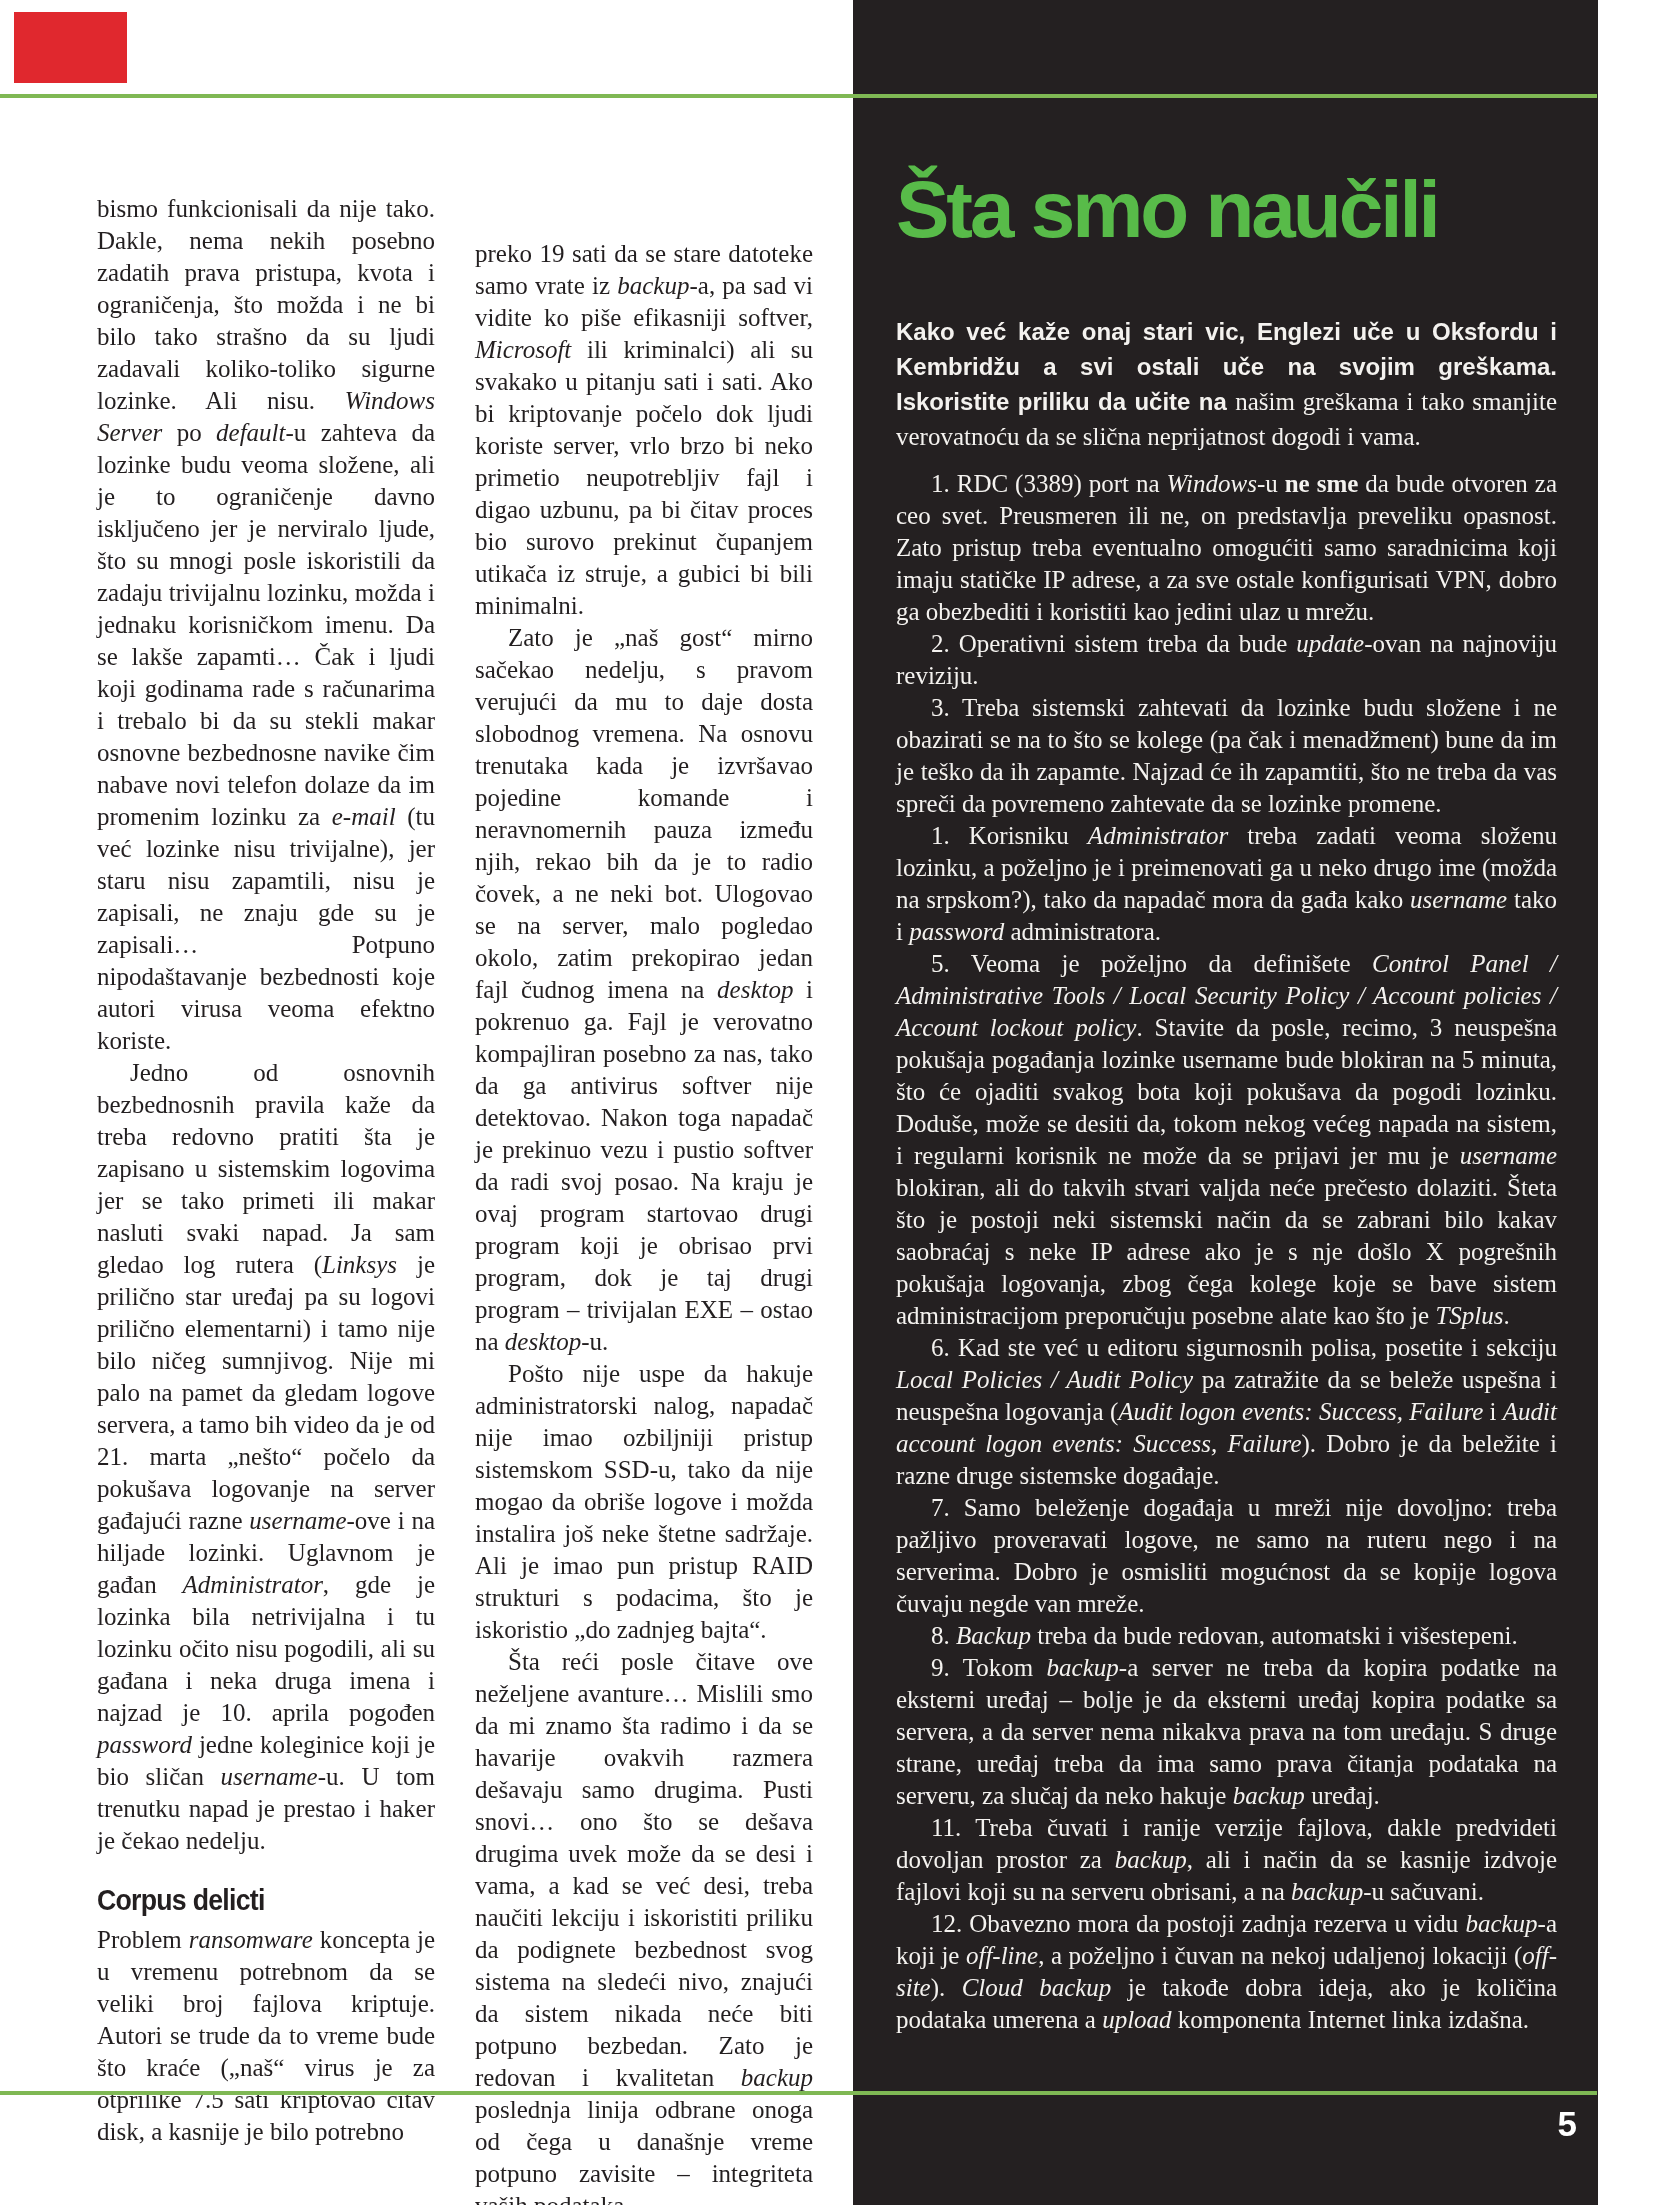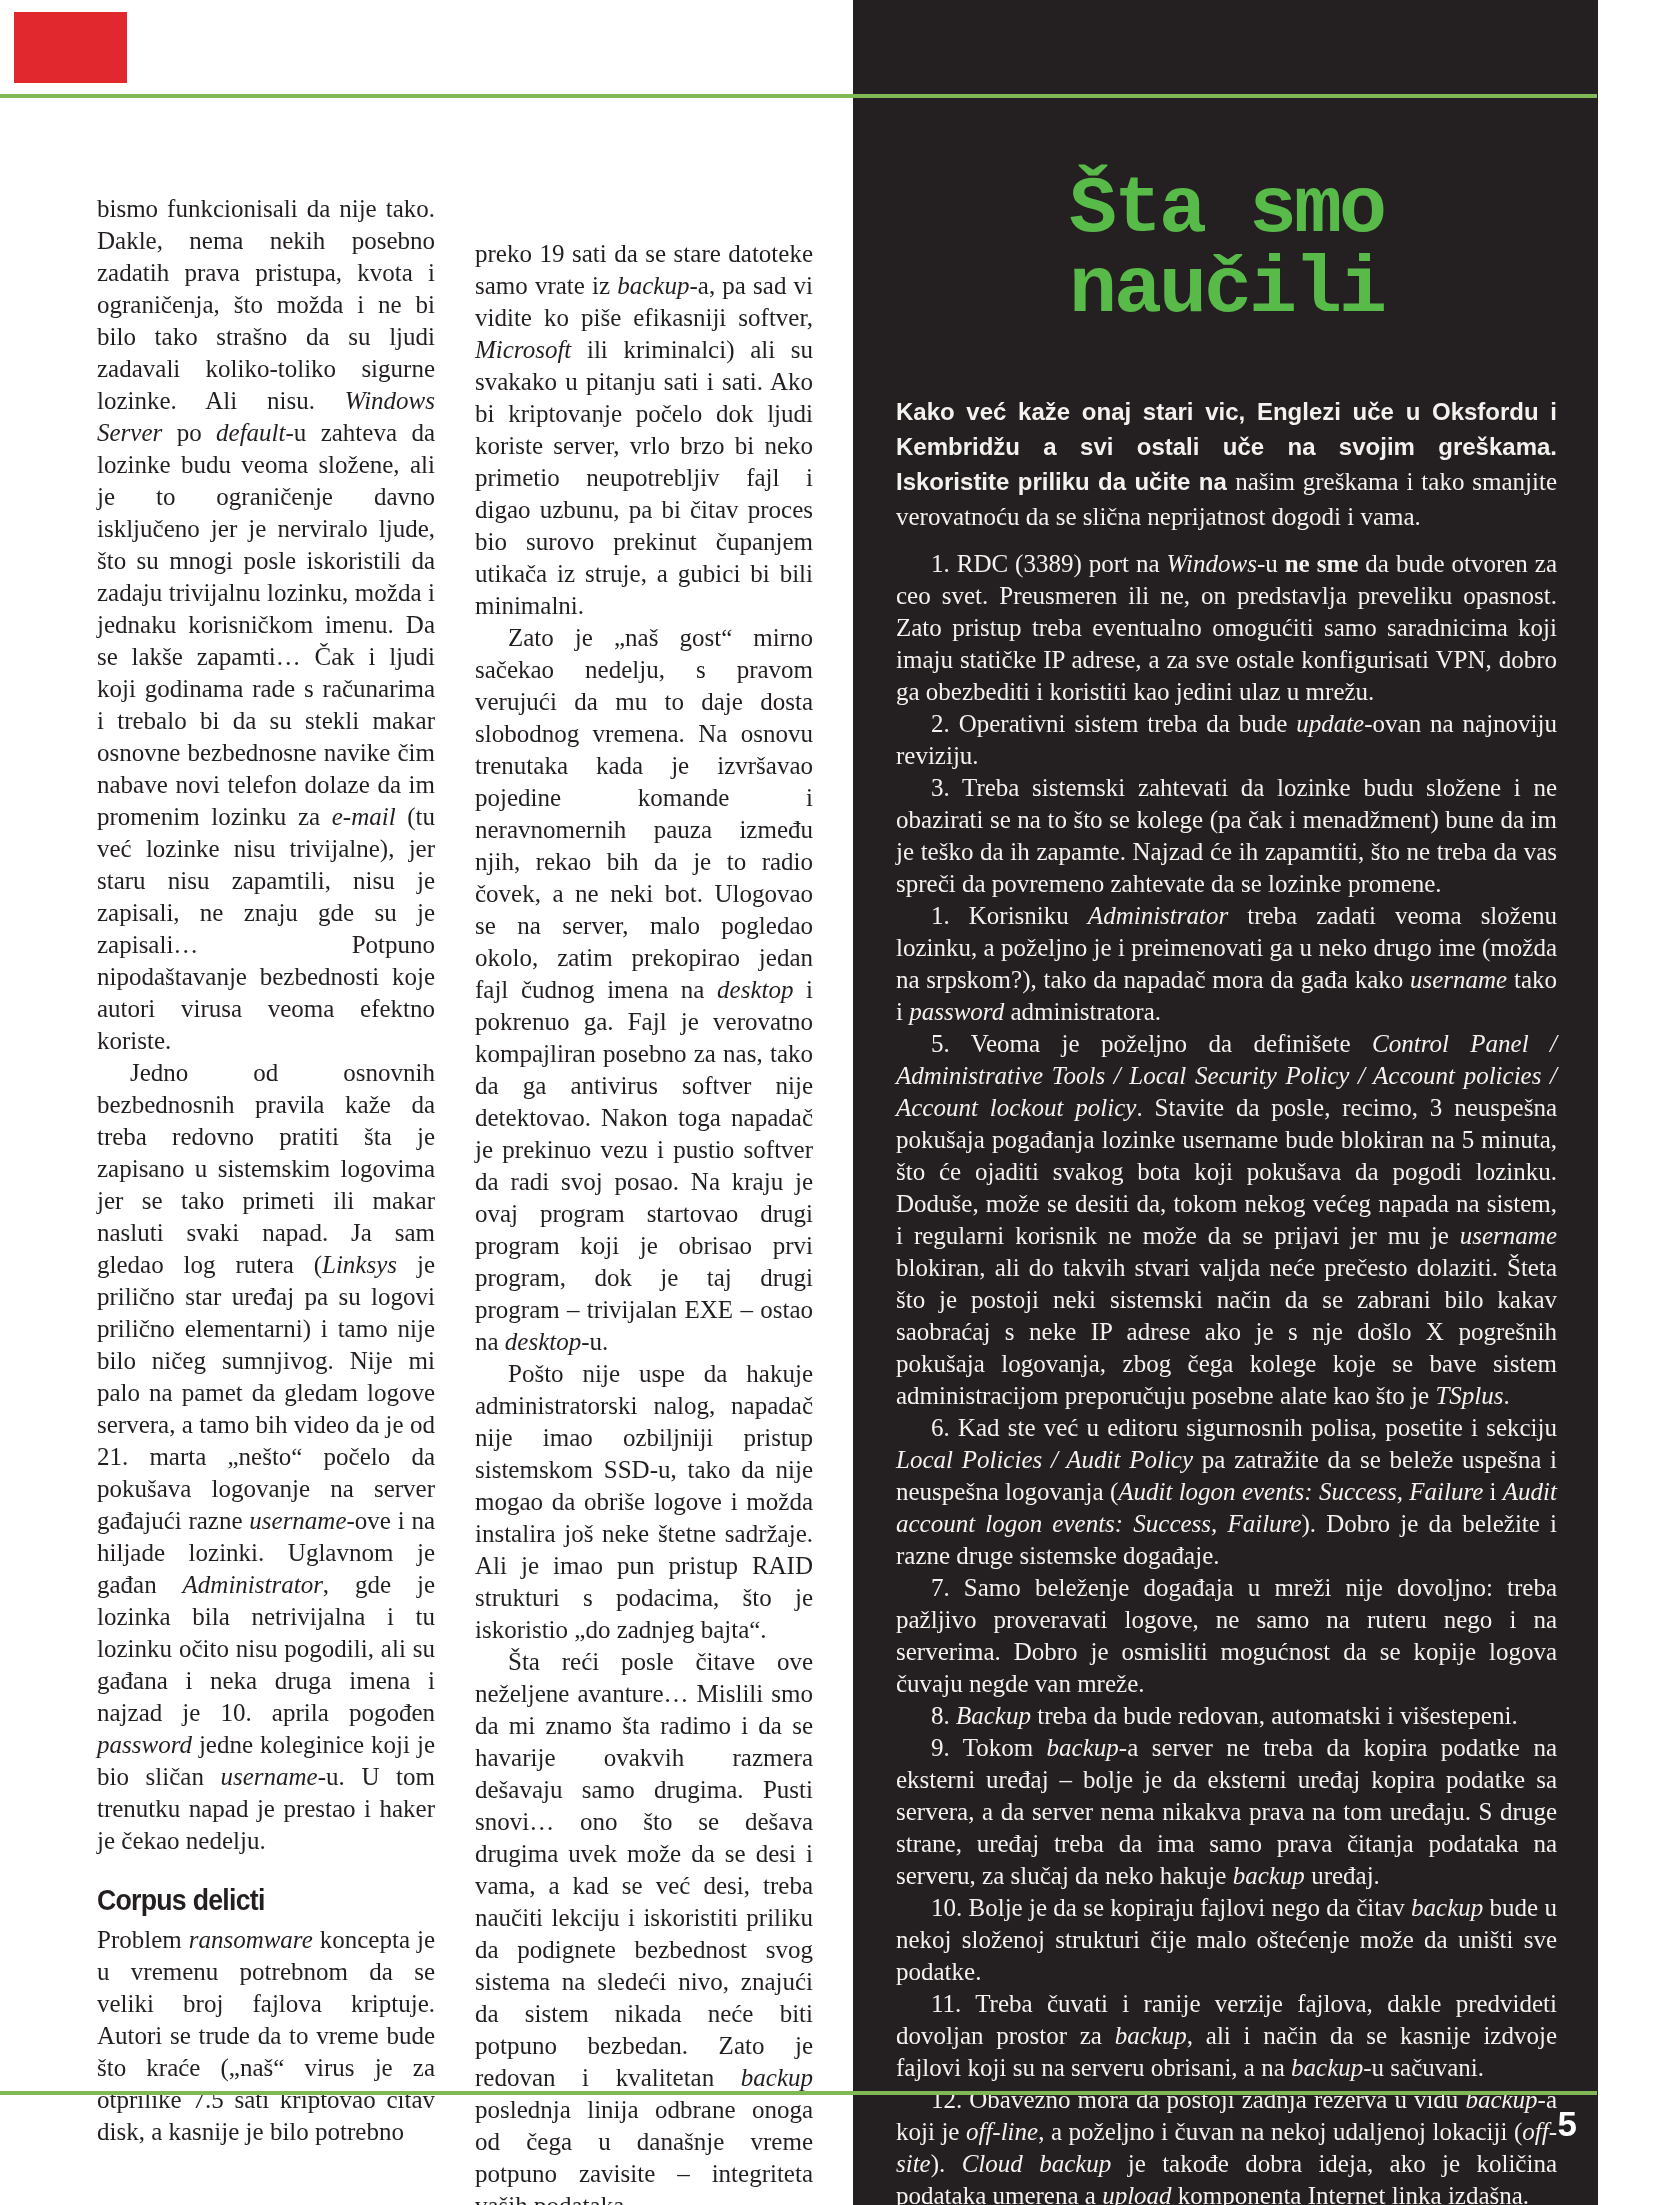--- a/index.html
+++ b/index.html
@@ -13,23 +13,23 @@
   .col{position:absolute;top:193px;width:338px;font-size:25px;line-height:32px;text-align:justify;}
   .col1{left:97px;}
   .col2{left:475px;margin-top:45px;}
   .col p{margin:0;}
   .col p.ind{text-indent:33px;}
   h2.subhead{font-family:"Liberation Sans","DejaVu Sans",sans-serif;font-weight:bold;
              font-size:29px;line-height:35px;margin:26px 0 6px 0;letter-spacing:-0.8px;
              transform:scaleX(0.92);transform-origin:left center;}
   .dark-inner{position:absolute;left:853px;top:0;width:745px;box-sizing:border-box;
               padding:0 41px 0 43px;color:#f4f2ef;}
-  .panel-title{font-family:Liberation Mono, monospace;font-weight:bold;
+  .panel-title{font-family:Liberation Sans, sans-serif;font-weight:bold;
                font-size:80px;line-height:80px;letter-spacing:-3px;color:#58bb49;
-               margin:170px 0 0 0;text-align:center;}
+               margin:170px 0 0 0;}
   .panel-intro p{margin:64px 0 0 0;font-size:25px;line-height:35px;text-align:justify;}
   .sb{font-family:"Liberation Sans","DejaVu Sans",sans-serif;font-weight:bold;font-size:24px;}
   .panel-items{margin-top:13.6px;}
   .panel-items p{margin:0;font-size:25px;line-height:32px;text-align:justify;text-indent:35px;}
   .it{font-style:italic;}
   .bd{font-weight:bold;margin-top:25px;}
   .page-number{position:absolute;left:1509px;top:2104px;width:68px;text-align:right;
                font-family:"Liberation Sans","DejaVu Sans",sans-serif;font-weight:bold;
                font-size:35px;color:#ffffff;z-index:6;}
 </style>
@@ -66,21 +66,20 @@
     <div class="panel-items">
         <p><span>1. RDC (3389) port na </span><span class="it">Windows</span><span>-u </span><span class="bd">ne sme</span><span> da bude otvoren za ceo svet. Preusmeren ili ne, on predstavlja preveliku opasnost. Zato pristup treba eventualno omogućiti samo saradnicima koji imaju statičke IP adrese, a za sve ostale konfigurisati VPN, dobro ga obezbediti i koristiti kao jedini ulaz u mrežu.</span></p>
         <p><span>2. Operativni sistem treba da bude </span><span class="it">update</span><span>-ovan na najnoviju reviziju.</span></p>
         <p><span>3. Treba sistemski zahtevati da lozinke budu složene i ne obazirati se na to što se kolege (pa čak i menadžment) bune da im je teško da ih zapamte. Najzad će ih zapamtiti, što ne treba da vas spreči da povremeno zahtevate da se lozinke promene.</span></p>
         <p><span>1. Korisniku </span><span class="it">Administrator</span><span> treba zadati veoma složenu lozinku, a poželjno je i preimenovati ga u neko drugo ime (možda na srpskom?), tako da napadač mora da gađa kako </span><span class="it">username</span><span> tako i </span><span class="it">password</span><span> administratora.</span></p>
         <p><span>5. Veoma je poželjno da definišete </span><span class="it">Control Panel / Administrative Tools / Local Security Policy / Account policies / Account lockout policy</span><span>. Stavite da posle, recimo, 3 neuspešna pokušaja pogađanja lozinke username bude blokiran na 5 minuta, što će ojaditi svakog bota koji pokušava da pogodi lozinku. Doduše, može se desiti da, tokom nekog većeg napada na sistem, i regularni korisnik ne može da se prijavi jer mu je </span><span class="it">username</span><span> blokiran, ali do takvih stvari valjda neće prečesto dolaziti. Šteta što je postoji neki sistemski način da se zabrani bilo kakav saobraćaj s neke IP adrese ako je s nje došlo X pogrešnih pokušaja logovanja, zbog čega kolege koje se bave sistem administracijom preporučuju posebne alate kao što je </span><span class="it">TSplus</span><span>.</span></p>
         <p><span>6. Kad ste već u editoru sigurnosnih polisa, posetite i sekciju </span><span class="it">Local Policies / Audit Policy</span><span> pa zatražite da se beleže uspešna i neuspešna logovanja (</span><span class="it">Audit logon events: Success, Failure</span><span> i </span><span class="it">Audit account logon events: Success, Failure</span><span>). Dobro je da beležite i razne druge sistemske događaje.</span></p>
         <p><span>7. Samo beleženje događaja u mreži nije dovoljno: treba pažljivo proveravati logove, ne samo na ruteru nego i na serverima. Dobro je osmisliti mogućnost da se kopije logova čuvaju negde van mreže.</span></p>
         <p><span>8. </span><span class="it">Backup</span><span> treba da bude redovan, automatski i višestepeni.</span></p>
         <p><span>9. Tokom </span><span class="it">backup</span><span>-a server ne treba da kopira podatke na eksterni uređaj – bolje je da eksterni uređaj kopira podatke sa servera, a da server nema nikakva prava na tom uređaju. S druge strane, uređaj treba da ima samo prava čitanja podataka na serveru, za slučaj da neko hakuje </span><span class="it">backup</span><span> uređaj.</span></p>
-        <p><span>10. Bolje je da se kopiraju fajlovi nego da čitav </span><span class="it">backup</span><span> bude u nekoj složenoj strukturi čije malo oštećenje može da uništi sve podatke.</span></p>
         <p><span>11. Treba čuvati i ranije verzije fajlova, dakle predvideti dovoljan prostor za </span><span class="it">backup</span><span>, ali i način da se kasnije izdvoje fajlovi koji su na serveru obrisani, a na </span><span class="it">backup</span><span>-u sačuvani.</span></p>
         <p><span>12. Obavezno mora da postoji zadnja rezerva u vidu </span><span class="it">backup</span><span>-a koji je </span><span class="it">off-line</span><span>, a poželjno i čuvan na nekoj udaljenoj lokaciji (</span><span class="it">off-site</span><span>). </span><span class="it">Cloud backup</span><span> je takođe dobra ideja, ako je količina podataka umerena a </span><span class="it">upload</span><span> komponenta Internet linka izdašna.</span></p>
       </div>
   </div>
 
   <div class="rule rule-bottom"></div>
 
   <div class="page-number">5</div>
 
 </div>

